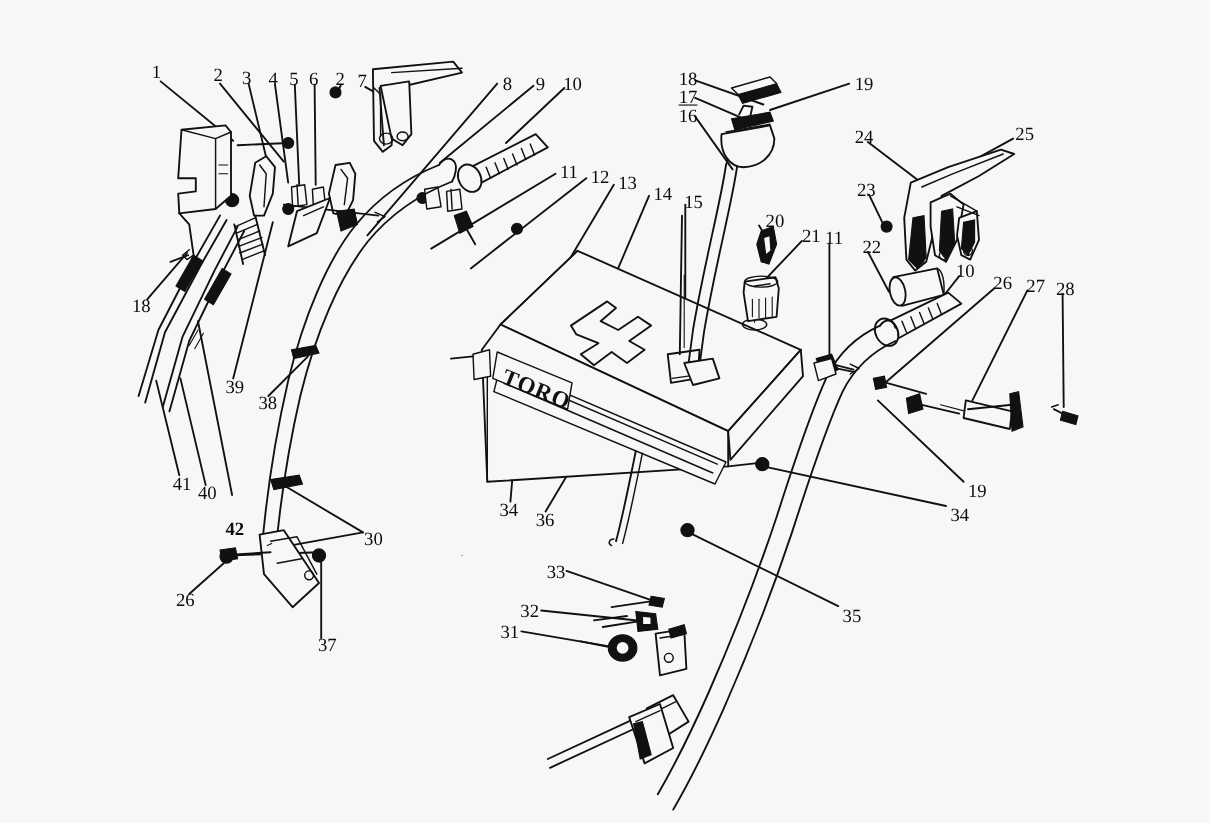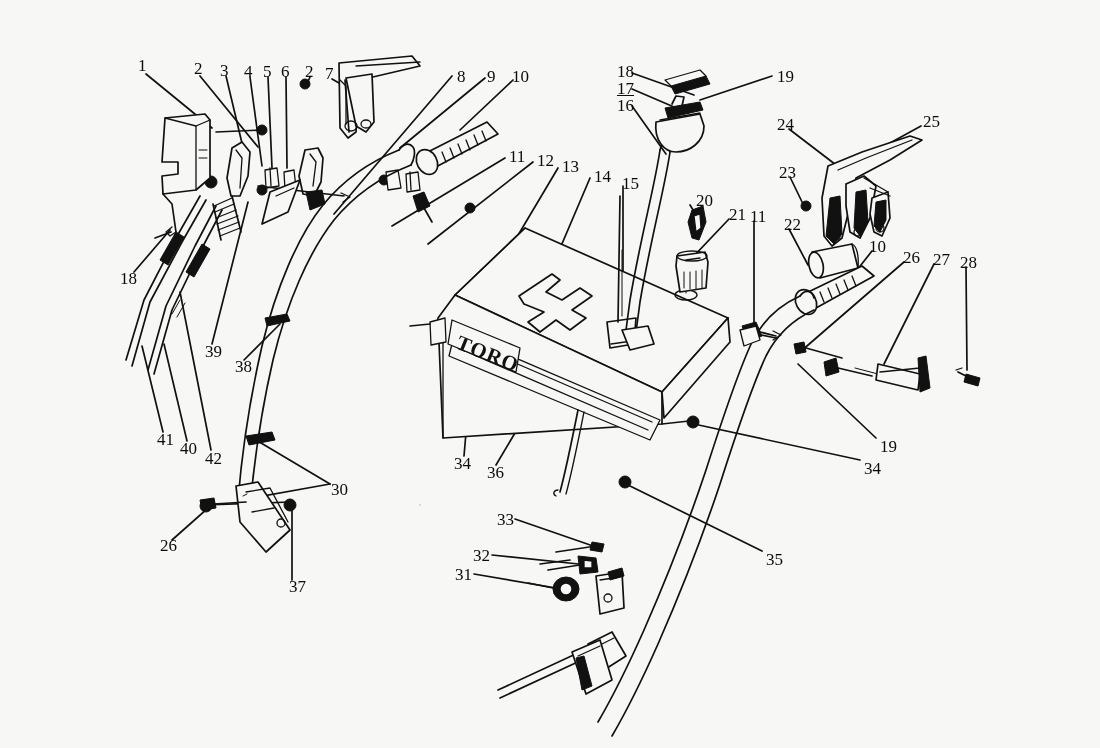--- a/index.html
+++ b/index.html
@@ -421,21 +421,21 @@
   <div class="lbl" style="left:933px;top:251px;">27</div>
   <div class="lbl" style="left:960px;top:254px;">28</div>
   <div class="lbl" style="left:880px;top:438px;">19</div>
   <div class="lbl" style="left:864px;top:460px;">34</div>
   <div class="lbl" style="left:766px;top:551px;">35</div>
   <div class="lbl" style="left:120px;top:270px;">18</div>
   <div class="lbl" style="left:205px;top:343px;">39</div>
   <div class="lbl" style="left:235px;top:358px;text-align:center;">38</div>
   <div class="lbl" style="left:157px;top:431px;">41</div>
   <div class="lbl" style="left:180px;top:440px;">40</div>
-  <div class="lbl" style="left:205px;top:450px;">42</div>
+  <div class="lbl" style="left:205px;top:472px;font-weight:bold;">42</div>
   <div class="lbl" style="left:331px;top:481px;">30</div>
   <div class="lbl" style="left:160px;top:537px;">26</div>
   <div class="lbl" style="left:289px;top:578px;">37</div>
   <div class="lbl" style="left:454px;top:455px;">34</div>
   <div class="lbl" style="left:487px;top:464px;">36</div>
   <div class="lbl" style="left:497px;top:511px;text-align:center;">33</div>
   <div class="lbl" style="left:473px;top:547px;">32</div>
   <div class="lbl" style="left:455px;top:566px;">31</div>
 
 </div>

